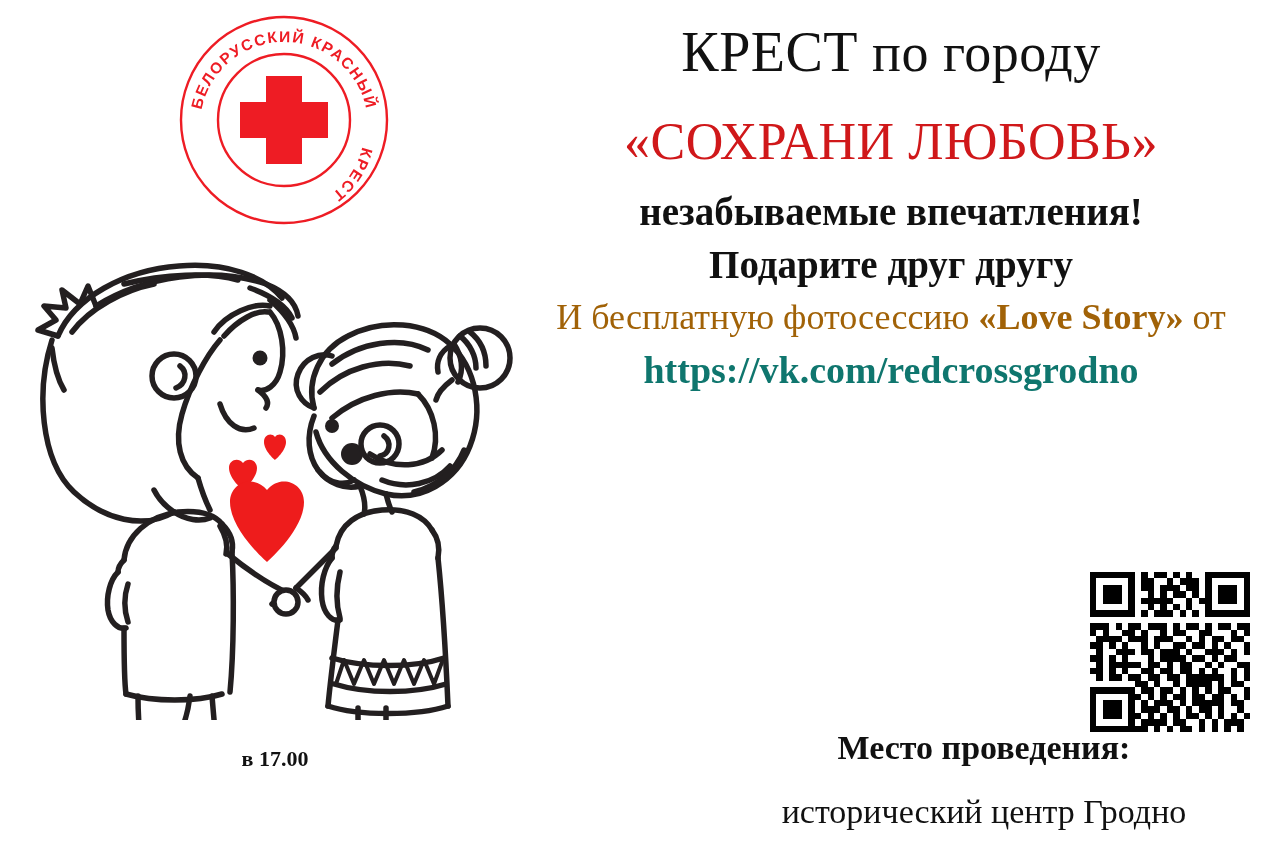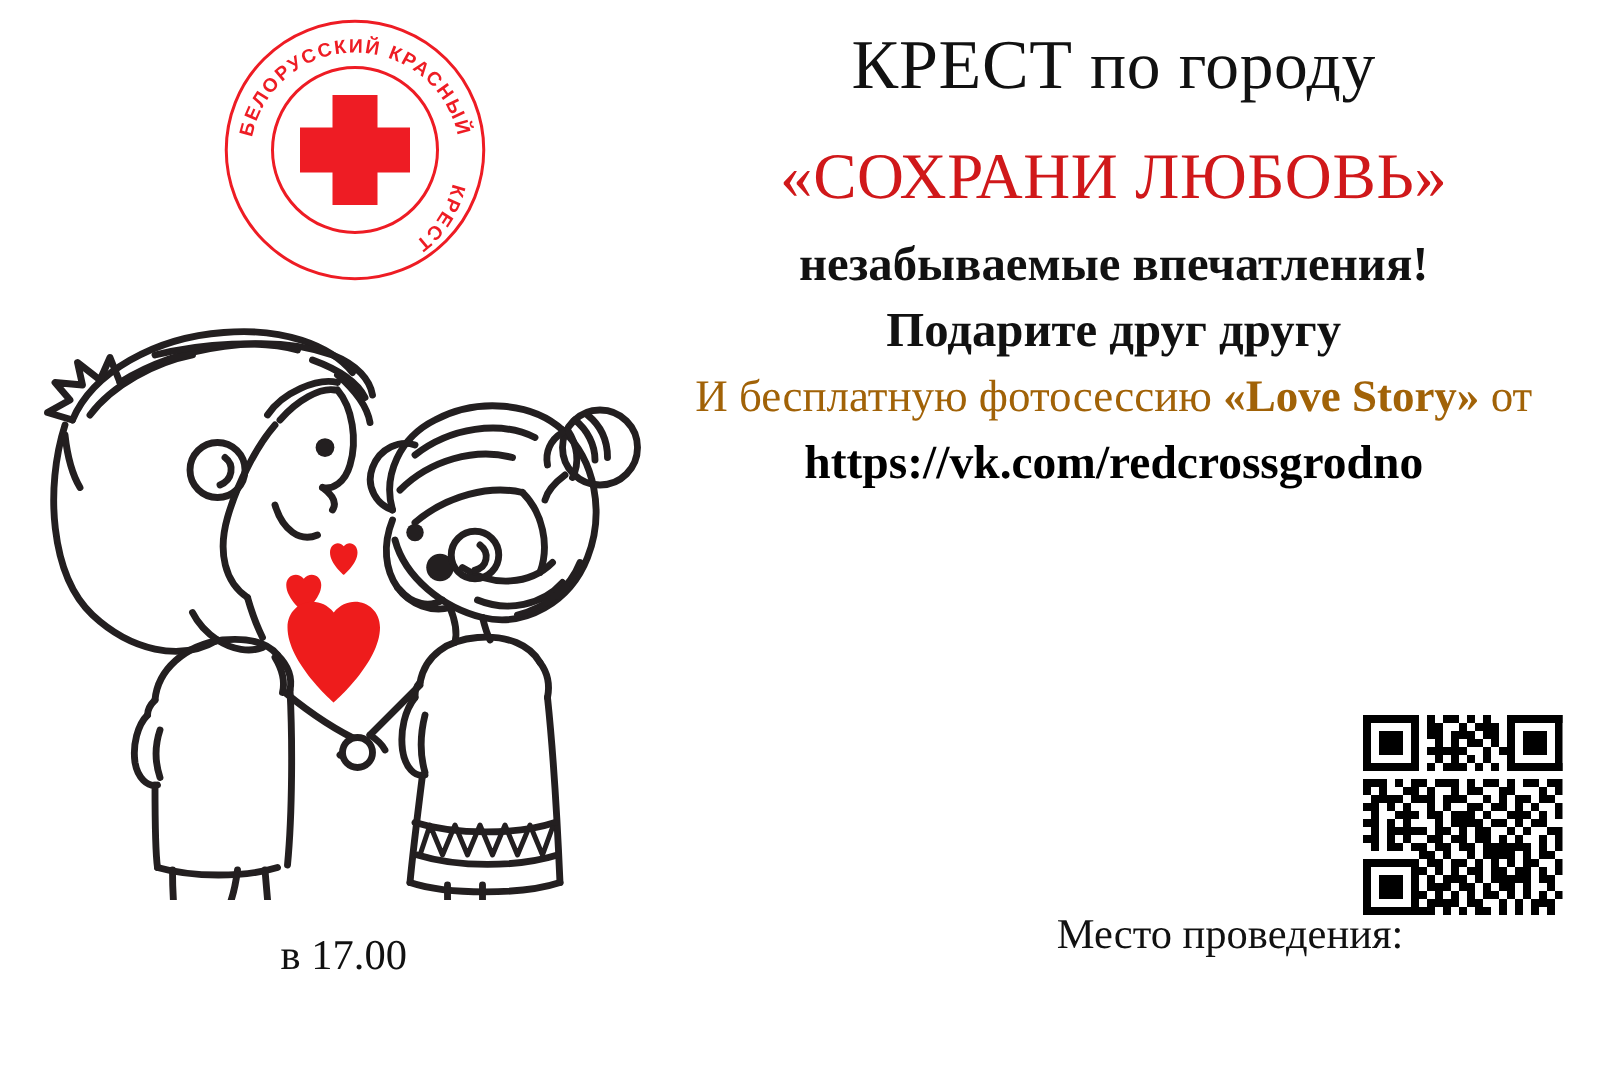--- a/index.html
+++ b/index.html
@@ -73,21 +73,21 @@
     font-size: 36px;
     font-weight: 400;
     line-height: 1.42;
     color: #a16207;
   }
   .body-line b { font-weight: 700; }
 
   .url-line {
     font-size: 38px;
     font-weight: 700;
-    color: #000000;
+    color: #0f766e;
     line-height: 1.35;
     margin-top: 2px;
   }
 
   
   #qr {
     position: absolute;
     left: 1090px; top: 572px;
     width: 160px; height: 160px;
   }
@@ -97,30 +97,30 @@
   #datetime {
     position: absolute;
     left: 40px; top: 722px;
     width: 470px;
     text-align: center;
   }
   #datetime .d1 {
     font-size: 38px; font-weight: 700; line-height: 1.2;
   }
   #datetime .d2 {
-    font-size: 34px; font-weight: 400; margin-top: 24px;
+    font-size: 22px; font-weight: 700; margin-top: 24px;
   }
 
   #venue {
     position: absolute;
     left: 710px; top: 728px;
     width: 548px;
     text-align: center;
   }
-  #venue .v1 { font-size: 34px; line-height: 1.2; }
+  #venue .v1 { font-size: 34px; line-height: 1.2; font-weight: bold; }
   #venue .v2 { font-size: 34px; margin-top: 24px; }
 </style>
 </head>
 <body>
 
 <div id="poster">
 
   <div id="logo">
     <svg viewBox="0 0 212 212" xmlns="http://www.w3.org/2000/svg" aria-hidden="true">
       <defs>
@@ -507,15 +507,16 @@
       </g>
     </svg>
   </div>
 
   <div id="datetime">
     <div class="d2">в 17.00</div>
   </div>
 
   <div id="venue">
     <div class="v1">Место проведения:</div>
+    <div class="v2">исторический центр Гродно</div>
   </div>
 
 </div>
 
 </body></html>

